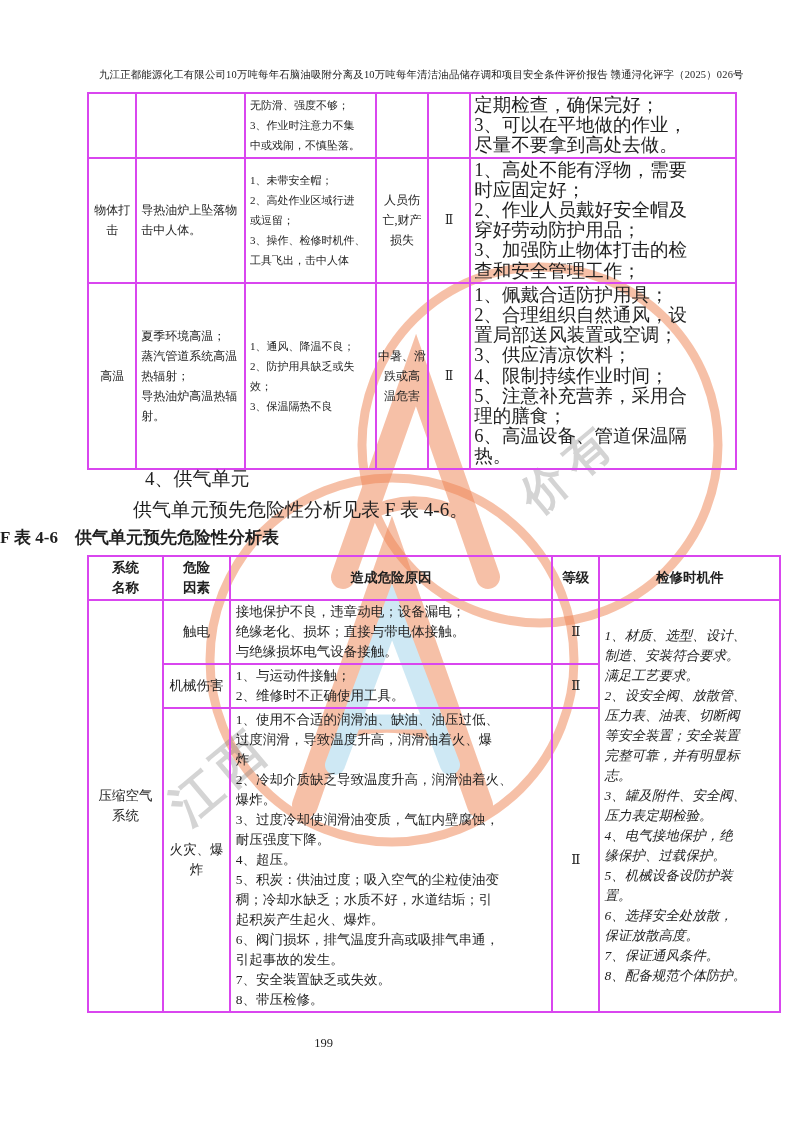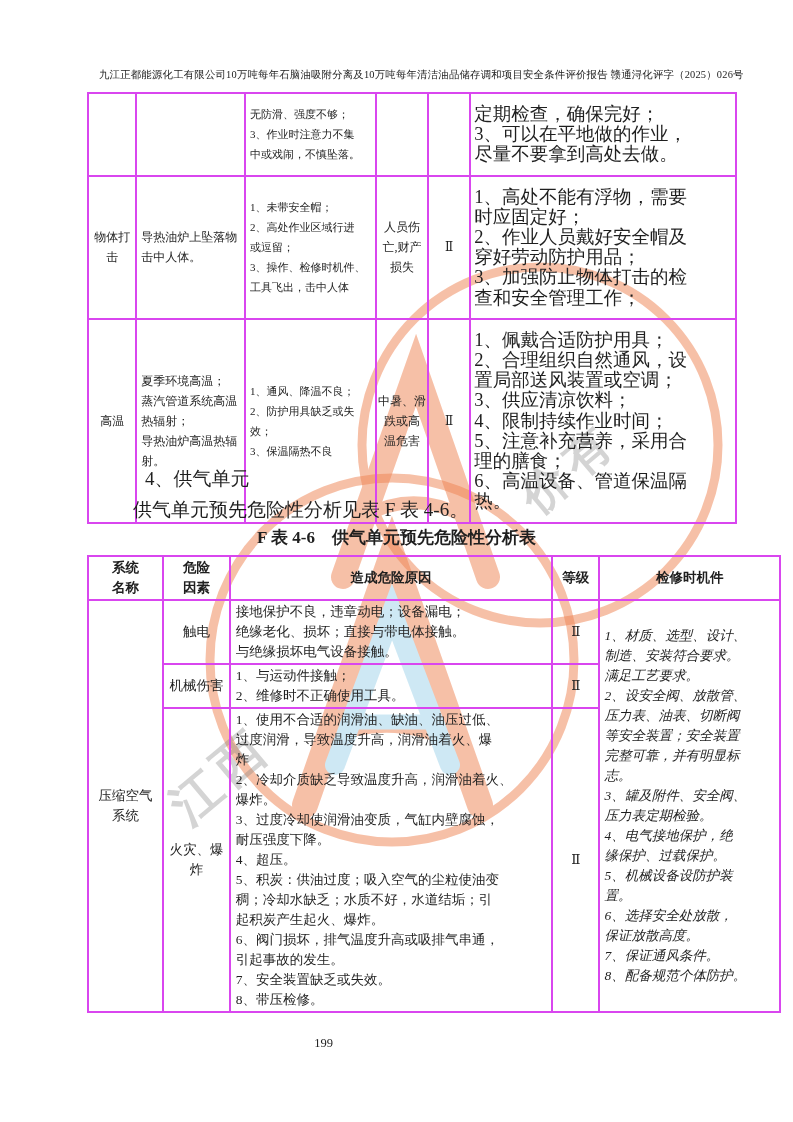--- a/index.html
+++ b/index.html
@@ -14,30 +14,30 @@
   }
   table{border-collapse:collapse;table-layout:fixed;position:absolute;left:87px;background:transparent;}
   table.t1{top:92px;width:650px;border:2px solid #222;}
   table.t2{top:555px;width:694px;border:2px solid #222;}
   td{
     border:2px solid #d946ef;vertical-align:middle;
     font-size:12px;line-height:20px;padding:1px 4px;
     white-space:pre-line;word-break:break-all;
   }
   .t1 .cause-col{font-size:11px;}
-  .t1 .big-col{font-size:18.5px;line-height:20.2px;padding:10px 3px;}
+  .t1 .big-col{font-size:18.5px;line-height:20.2px;padding:1px 3px;}
   .t1 .tight{padding:1px 1px;}
   .center{text-align:center;}
   .t2 td{font-size:13.5px;}
   .t2 td.head{font-weight:bold;text-align:center;font-size:13.5px;height:40px;}
   .t2 .cause-cell{padding:1px 5px;}
   .t2 .control-cell{padding:1px 4px;font-style:italic;}
   .section-heading{position:absolute;top:466px;left:145px;font-size:19px;}
   .section-intro{position:absolute;top:497px;left:133px;font-size:19px;}
-  .table-caption{position:absolute;top:526px;left:0;width:793px;text-align:center;font-weight:bold;font-size:17px;}
+  .table-caption{position:absolute;top:526px;left:0;width:793px;font-weight:bold;font-size:17px;}
   .page-number{position:absolute;top:1036px;left:0;width:647px;text-align:center;font-size:12.5px;}
   .wm{position:absolute;pointer-events:none;}
   .wm-seal{opacity:0.5;}
   .wm-char{
     position:absolute;pointer-events:none;
     font-size:50px;font-weight:bold;color:rgba(125,125,125,0.33);
     transform:rotate(-40deg);
   }
 </style>
 </head>

